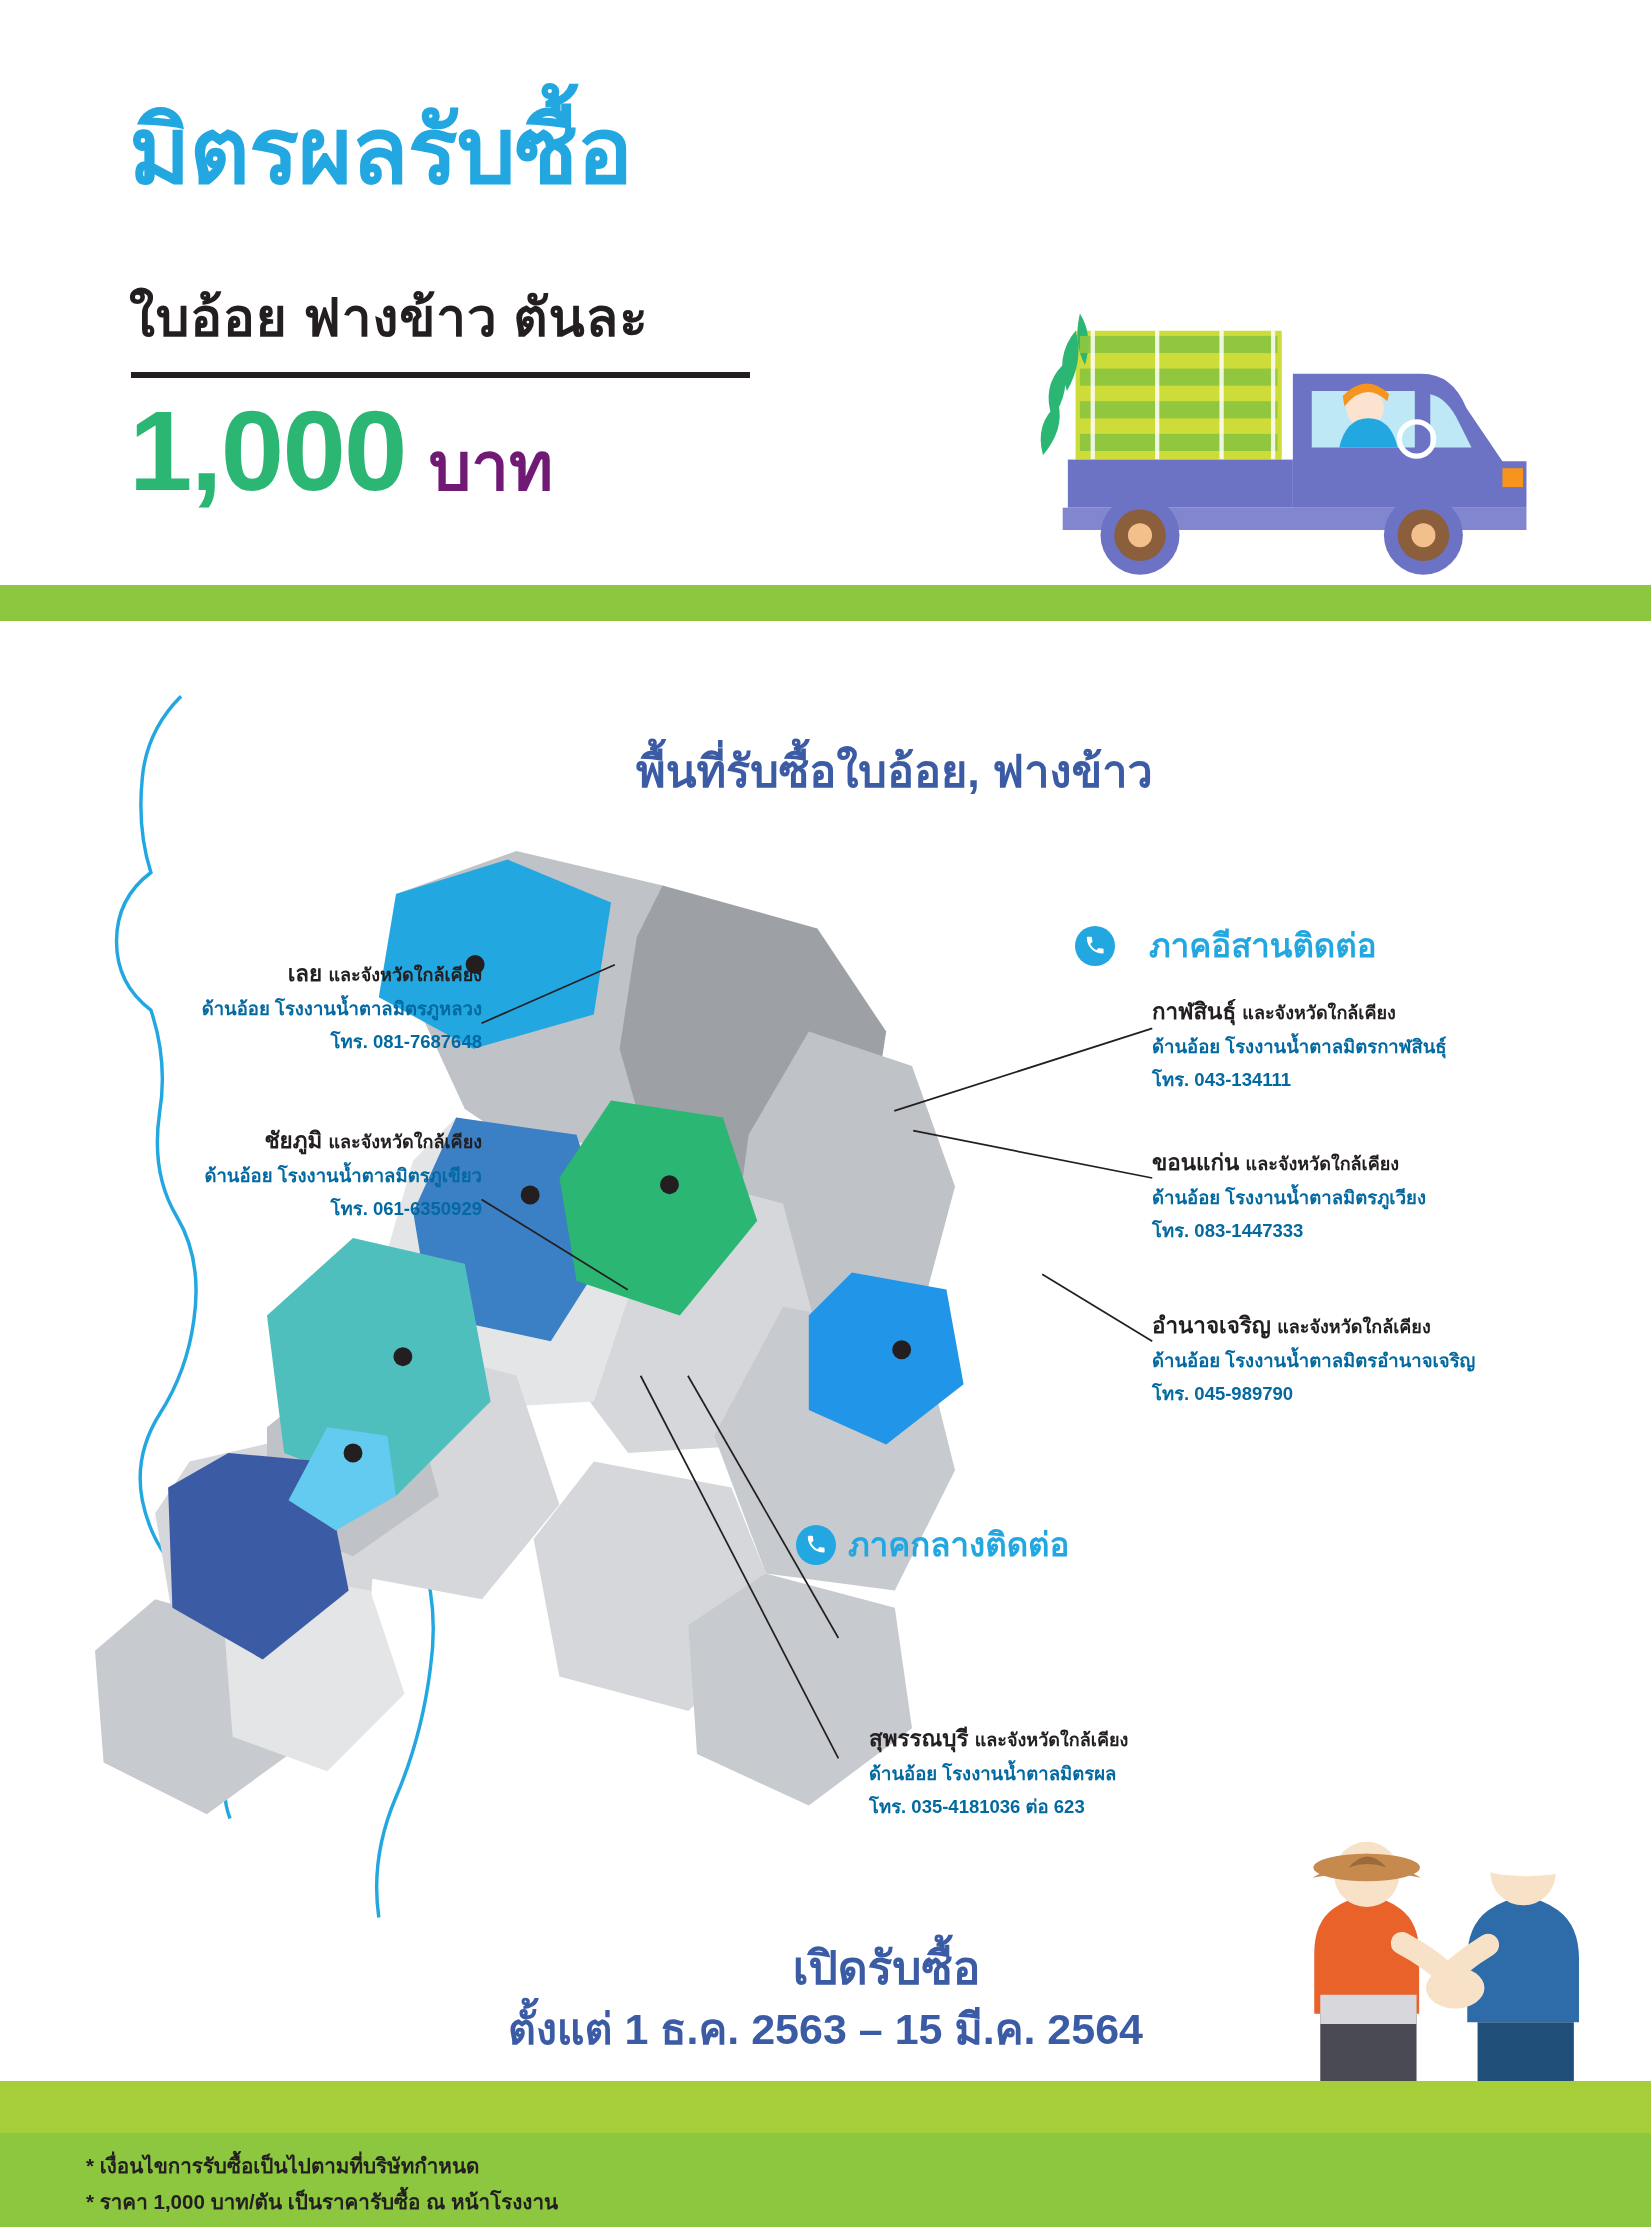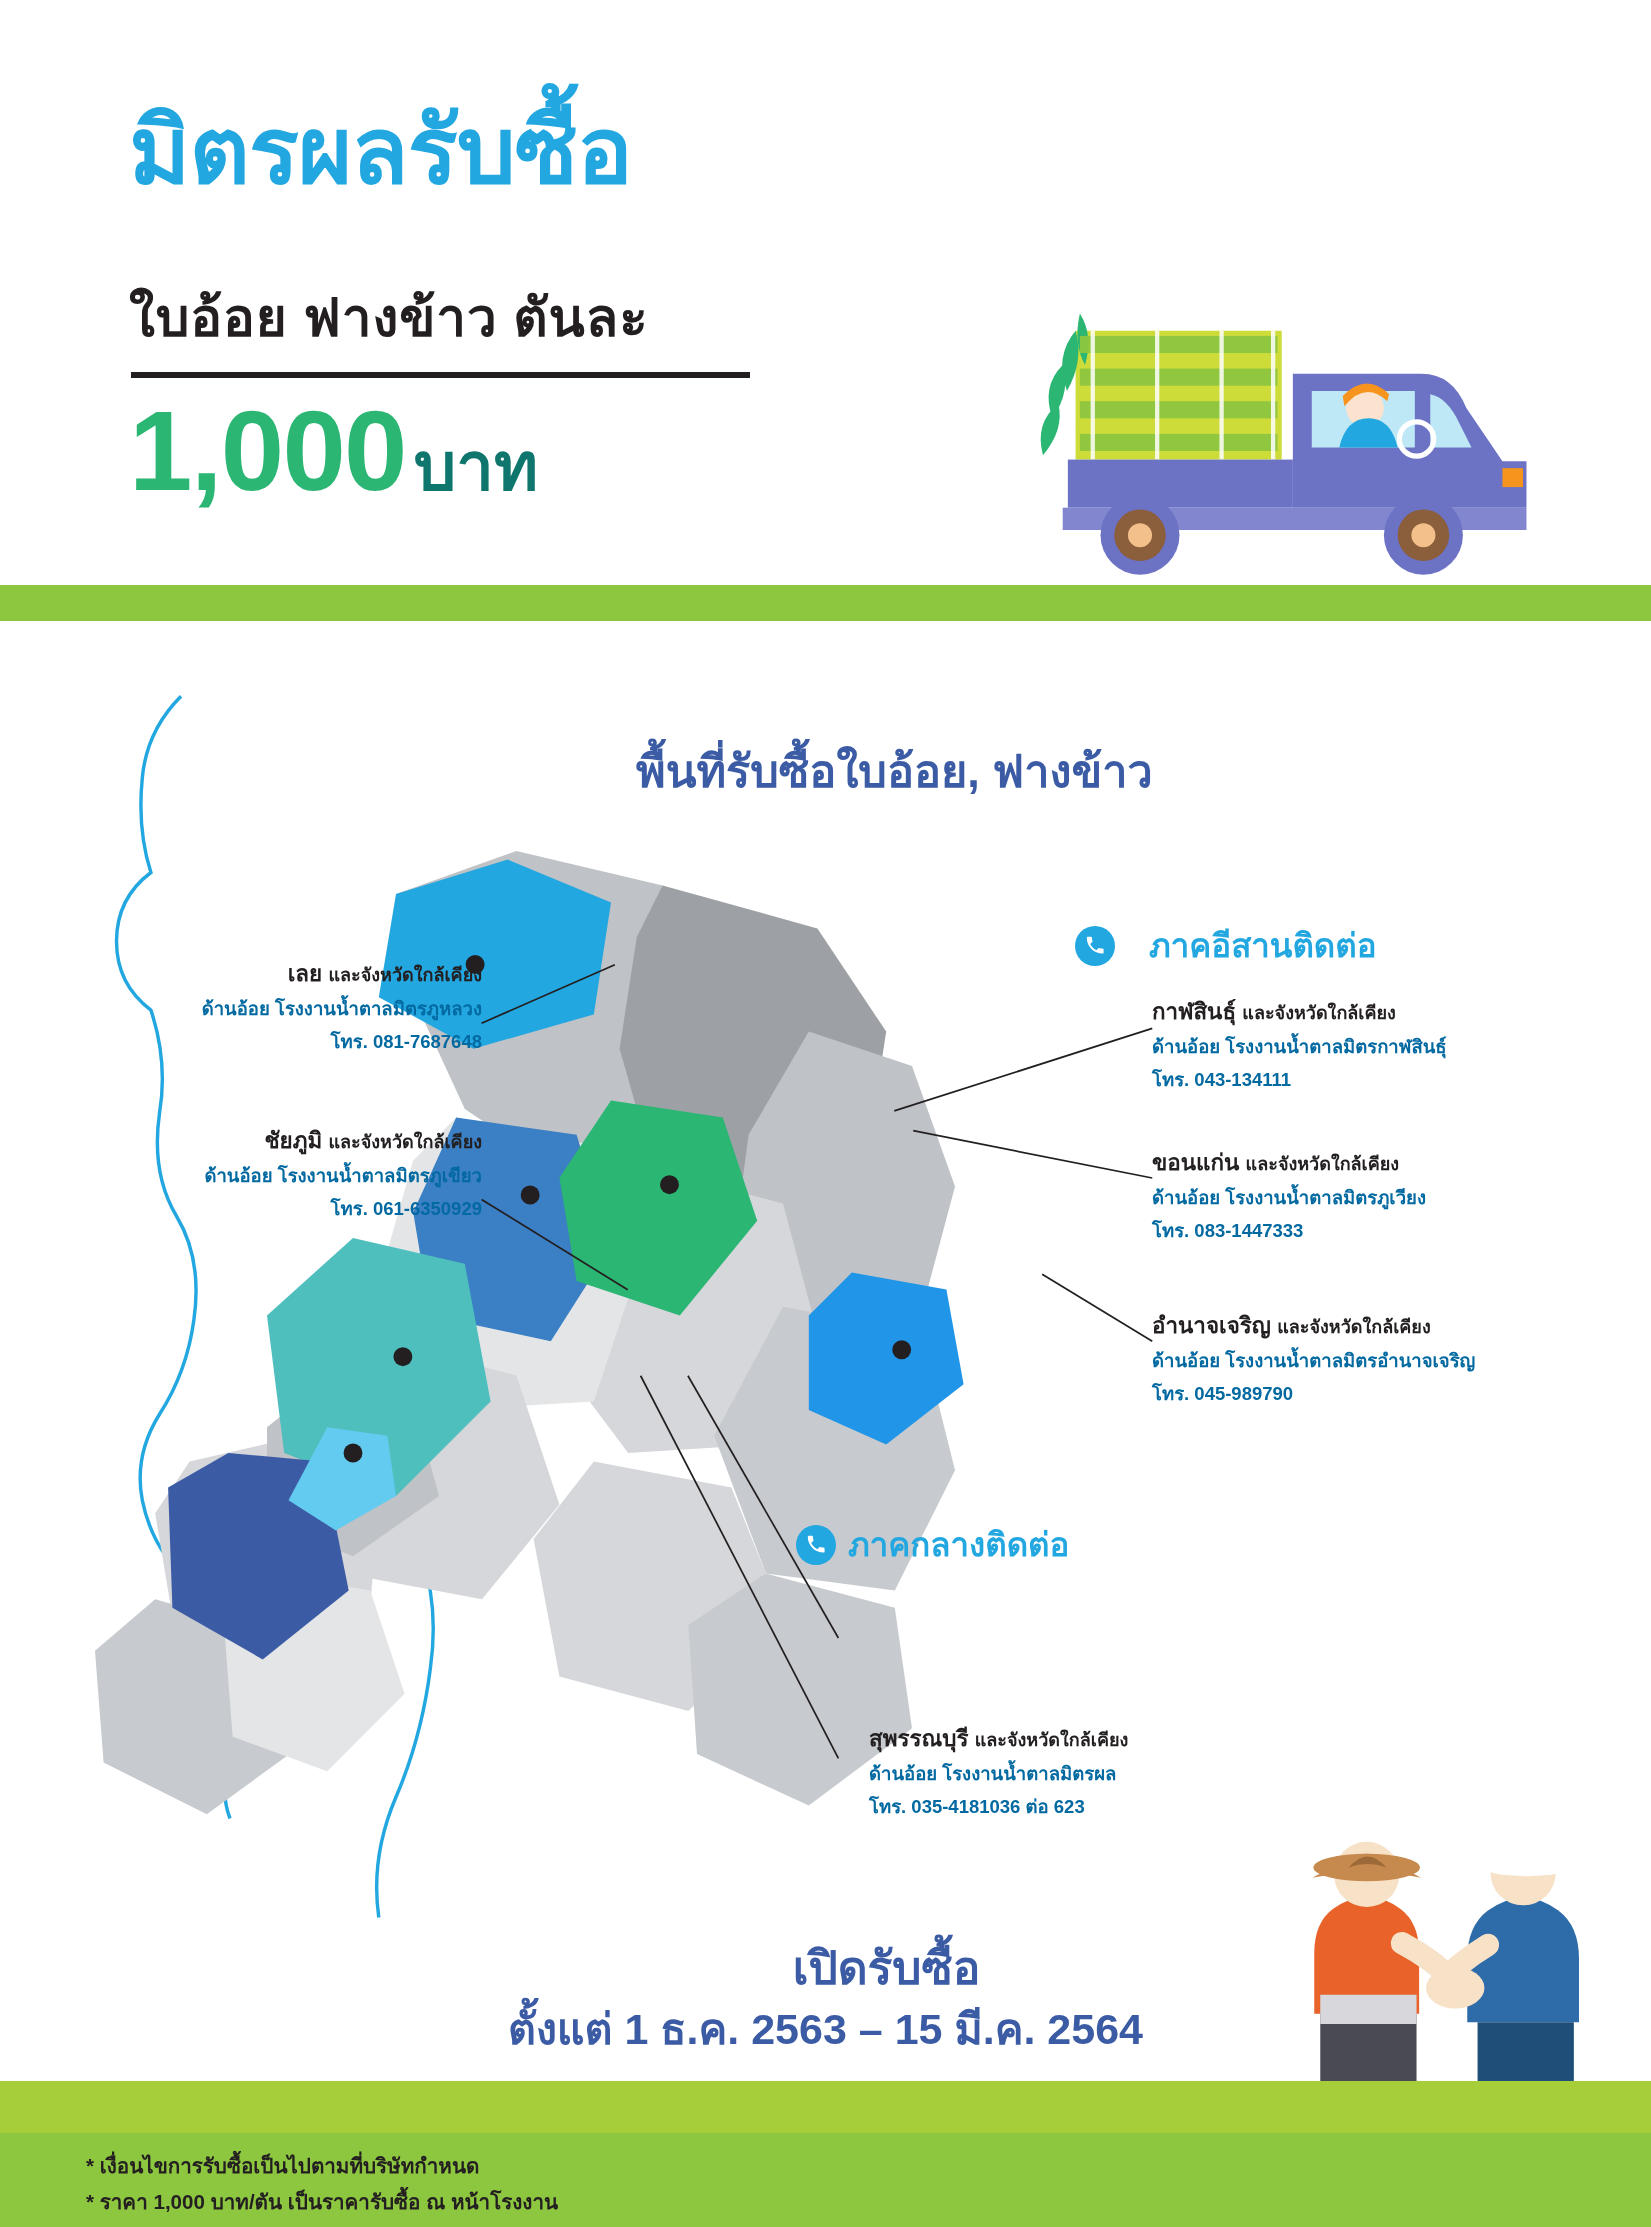--- a/index.html
+++ b/index.html
@@ -54,23 +54,23 @@
     position: absolute;
     left: 129px; top: 385px;
     font-size: 114px;
     font-weight: bold;
     color: #2BB673;
     white-space: nowrap;
     letter-spacing: -1.7px;
   }
   .head-price .unit {
     font-size: 67px;
-    color: #0f766e;
-    font-weight: bold;
-    margin-left: 8px;
+    color: #701a75;
+    font-weight: bold;
+    margin-left: 23px;
     letter-spacing: 0;
   }
 
   
   .truck {
     position: absolute;
     left: 1028px; top: 305px;
     width: 516px; height: 292px;
   }
 

